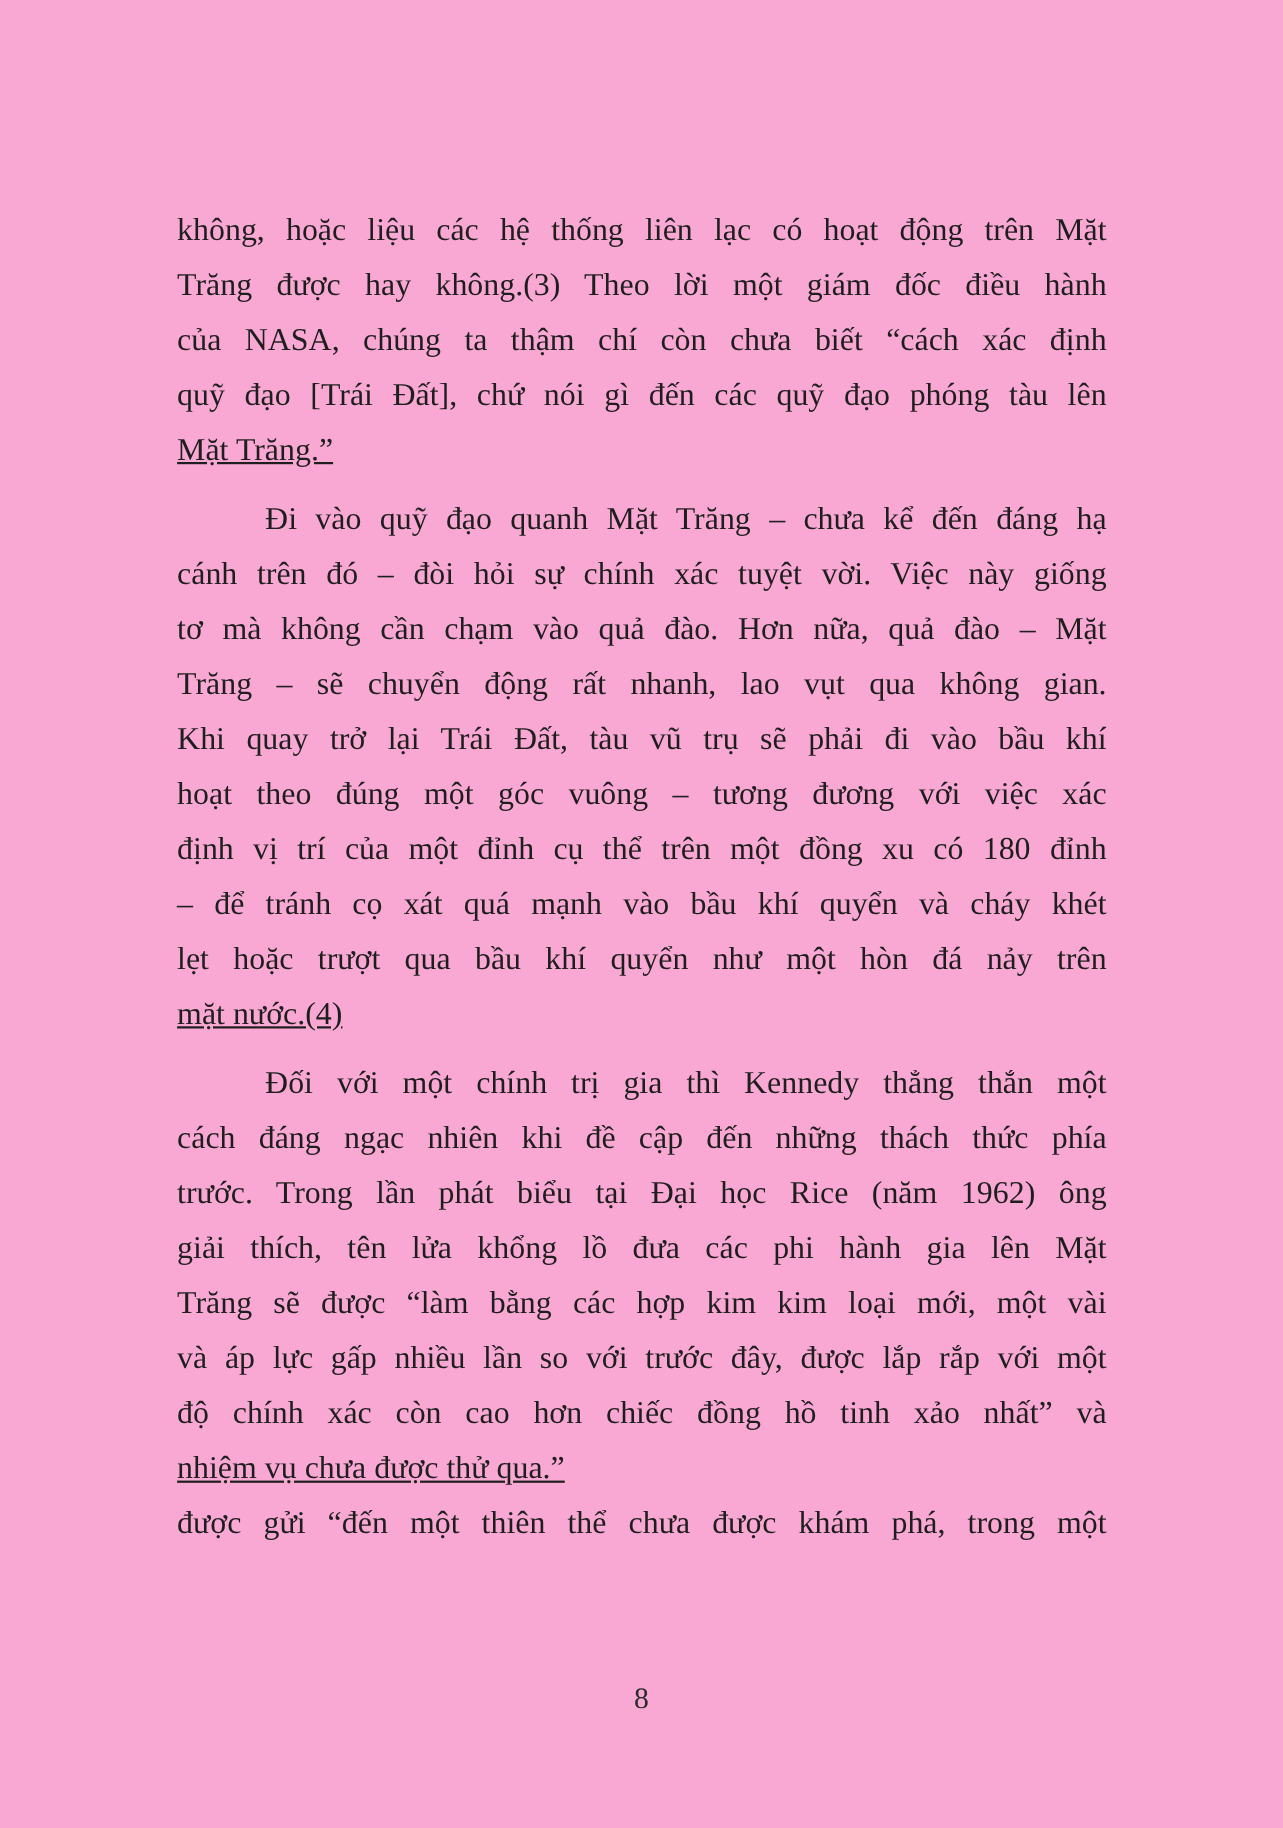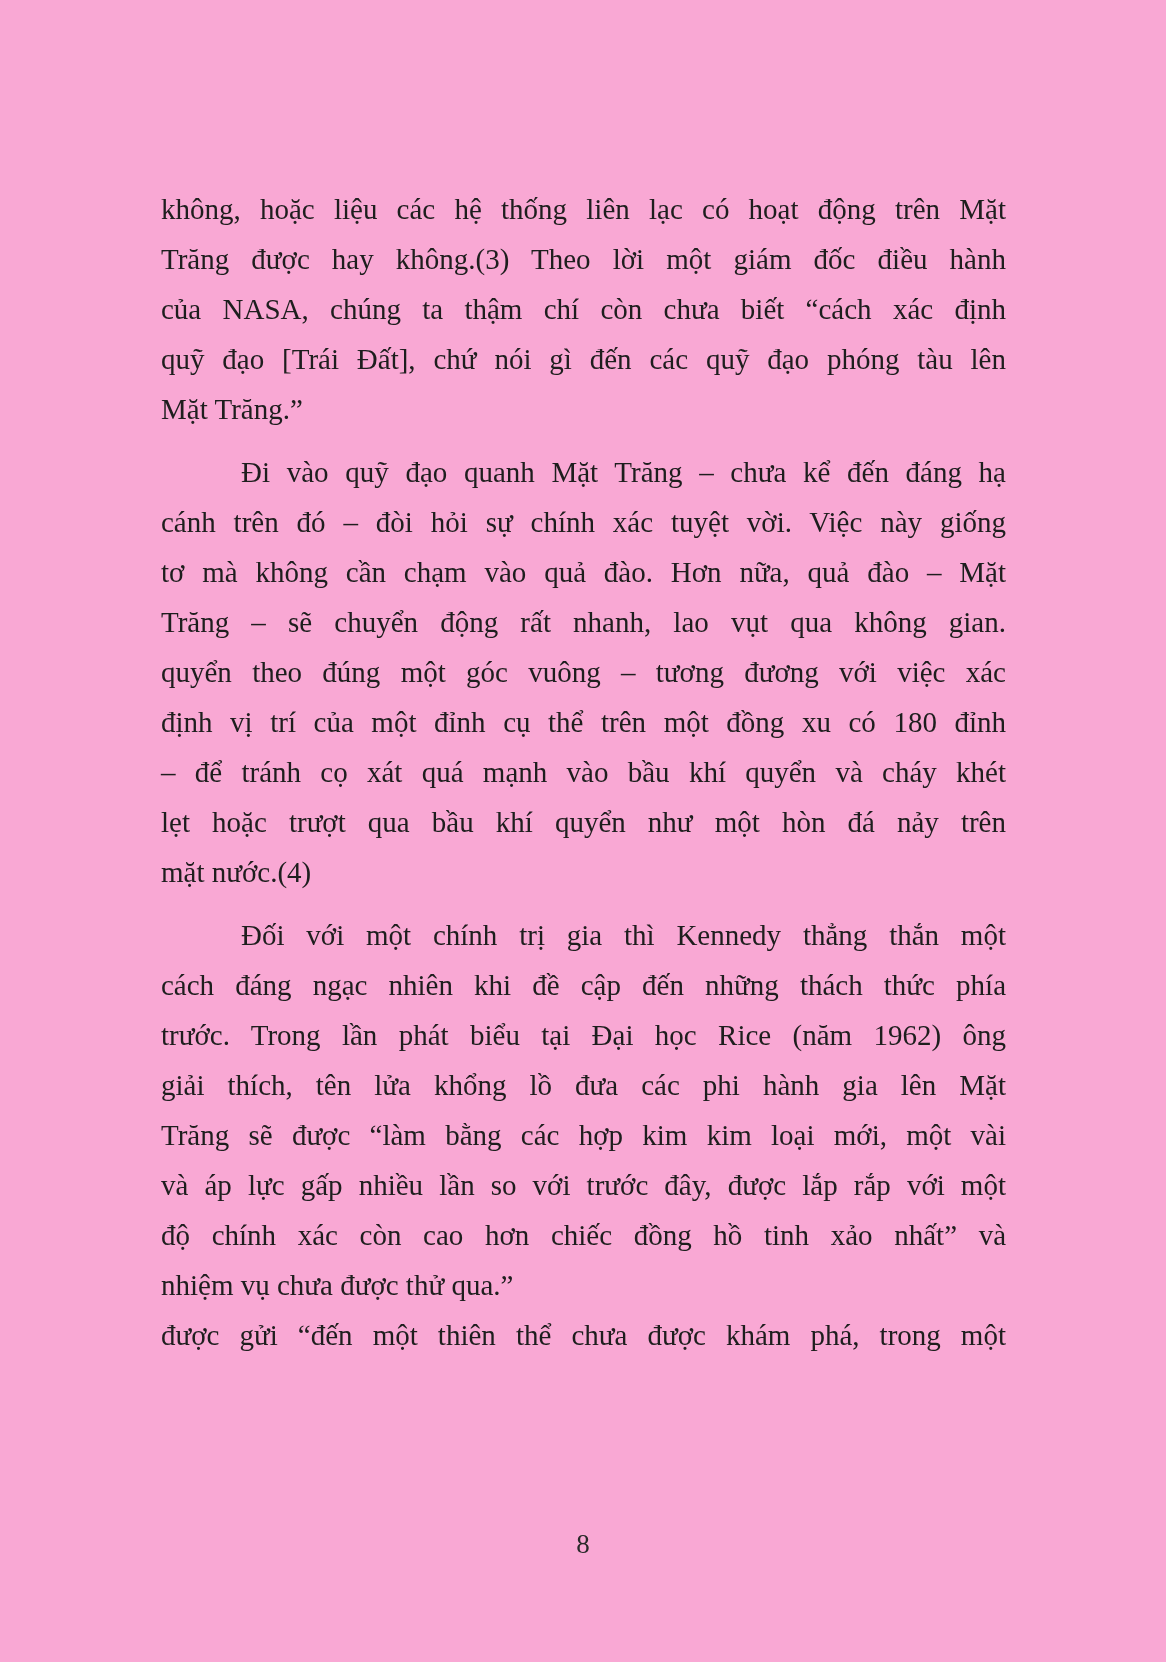--- a/index.html
+++ b/index.html
@@ -38,20 +38,21 @@
   .line {
     display: block;
     width: 100%;
     box-sizing: border-box;
     text-align: justify;
     text-align-last: justify;
     white-space: nowrap;
   }
   .line.para-last {
     text-align-last: left;
+    text-decoration: underline;
   }
   .paragraph.indented .line.first-indent {
     padding-left: 80px;
   }
   .page-number {
     position: absolute;
     left: 0;
     right: 0;
     top: 1524px;
     text-align: center;
@@ -70,21 +71,22 @@
         <span class="line">Trăng được hay không.(3) Theo lời một giám đốc điều hành</span>
         <span class="line">của NASA, chúng ta thậm chí còn chưa biết “cách xác định</span>
         <span class="line">quỹ đạo [Trái Đất], chứ nói gì đến các quỹ đạo phóng tàu lên</span>
         <span class="line para-last">Mặt Trăng.”</span>
       </p>
       <p class="paragraph indented">
         <span class="line first-indent">Đi vào quỹ đạo quanh Mặt Trăng – chưa kể đến đáng hạ</span>
         <span class="line">cánh trên đó – đòi hỏi sự chính xác tuyệt vời. Việc này giống</span>
         <span class="line">tơ mà không cần chạm vào quả đào. Hơn nữa, quả đào – Mặt</span>
         <span class="line">Trăng – sẽ chuyển động rất nhanh, lao vụt qua không gian.</span>
-        <span class="line">quyển theo đúng một góc vuông – tương đương với việc xác</span>
+        <span class="line">Khi quay trở lại Trái Đất, tàu vũ trụ sẽ phải đi vào bầu khí</span>
+        <span class="line">hoạt theo đúng một góc vuông – tương đương với việc xác</span>
         <span class="line">định vị trí của một đỉnh cụ thể trên một đồng xu có 180 đỉnh</span>
         <span class="line">– để tránh cọ xát quá mạnh vào bầu khí quyển và cháy khét</span>
         <span class="line">lẹt hoặc trượt qua bầu khí quyển như một hòn đá nảy trên</span>
         <span class="line para-last">mặt nước.(4)</span>
       </p>
       <p class="paragraph indented">
         <span class="line first-indent">Đối với một chính trị gia thì Kennedy thẳng thắn một</span>
         <span class="line">cách đáng ngạc nhiên khi đề cập đến những thách thức phía</span>
         <span class="line">trước. Trong lần phát biểu tại Đại học Rice (năm 1962) ông</span>
         <span class="line">giải thích, tên lửa khổng lồ đưa các phi hành gia lên Mặt</span>

